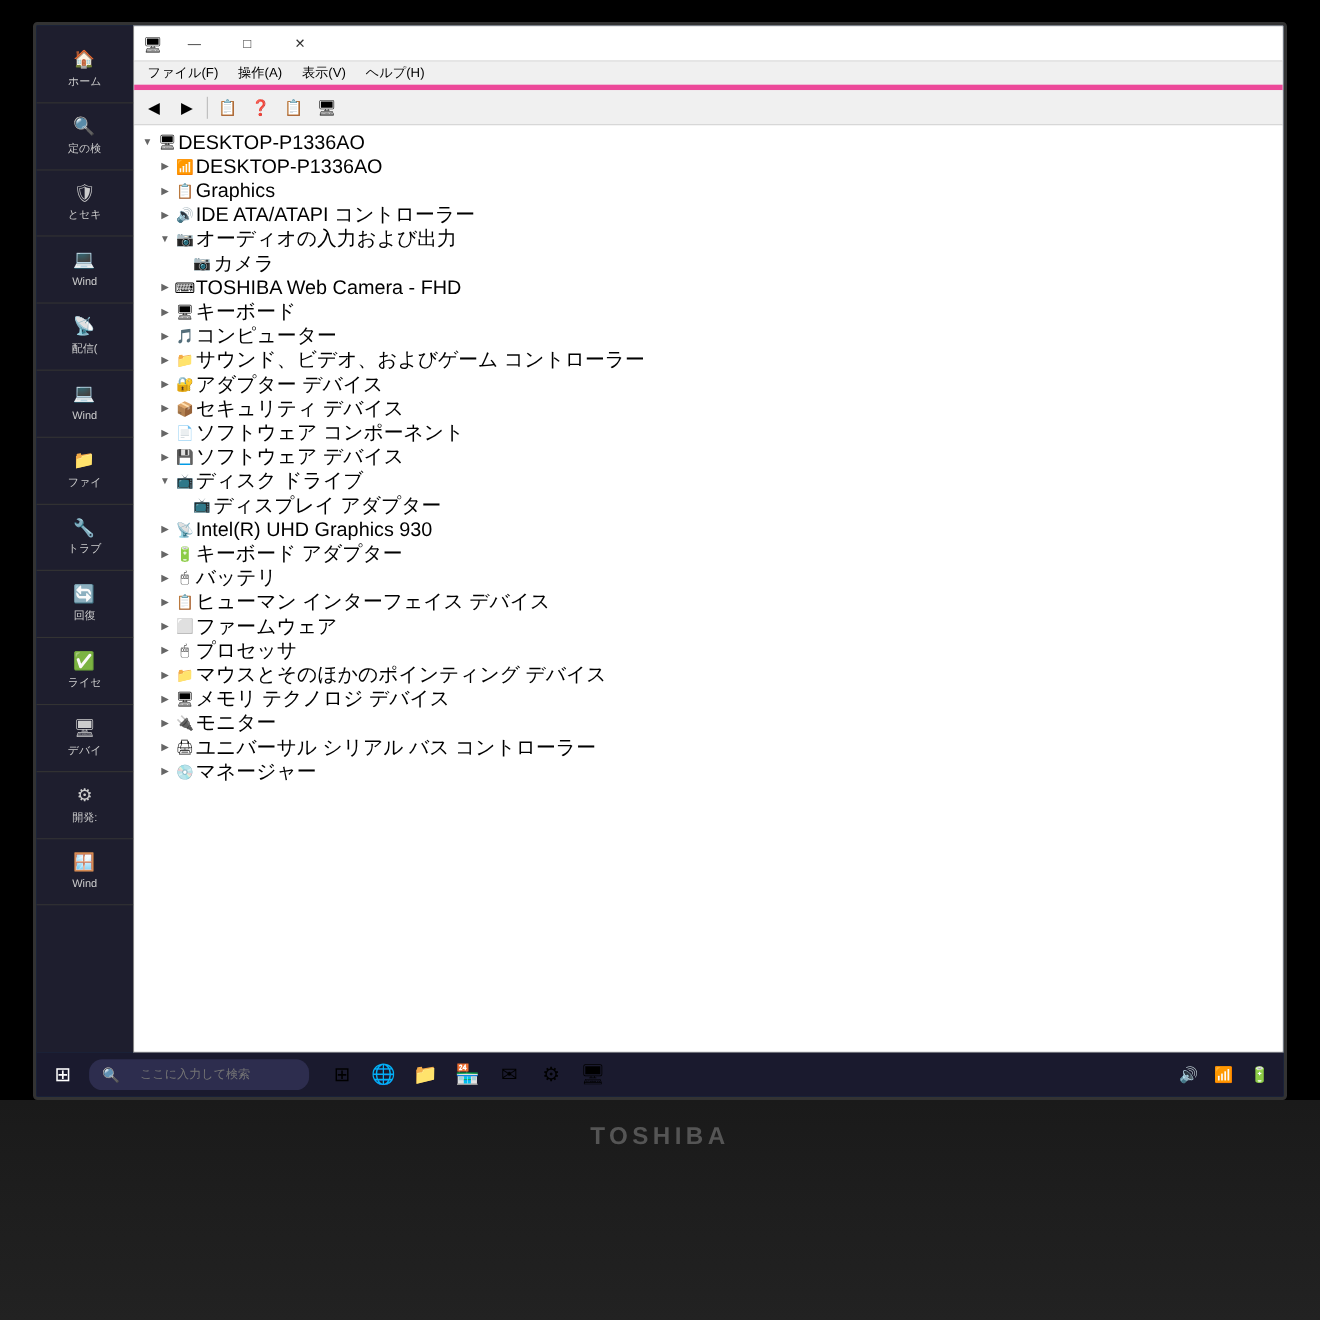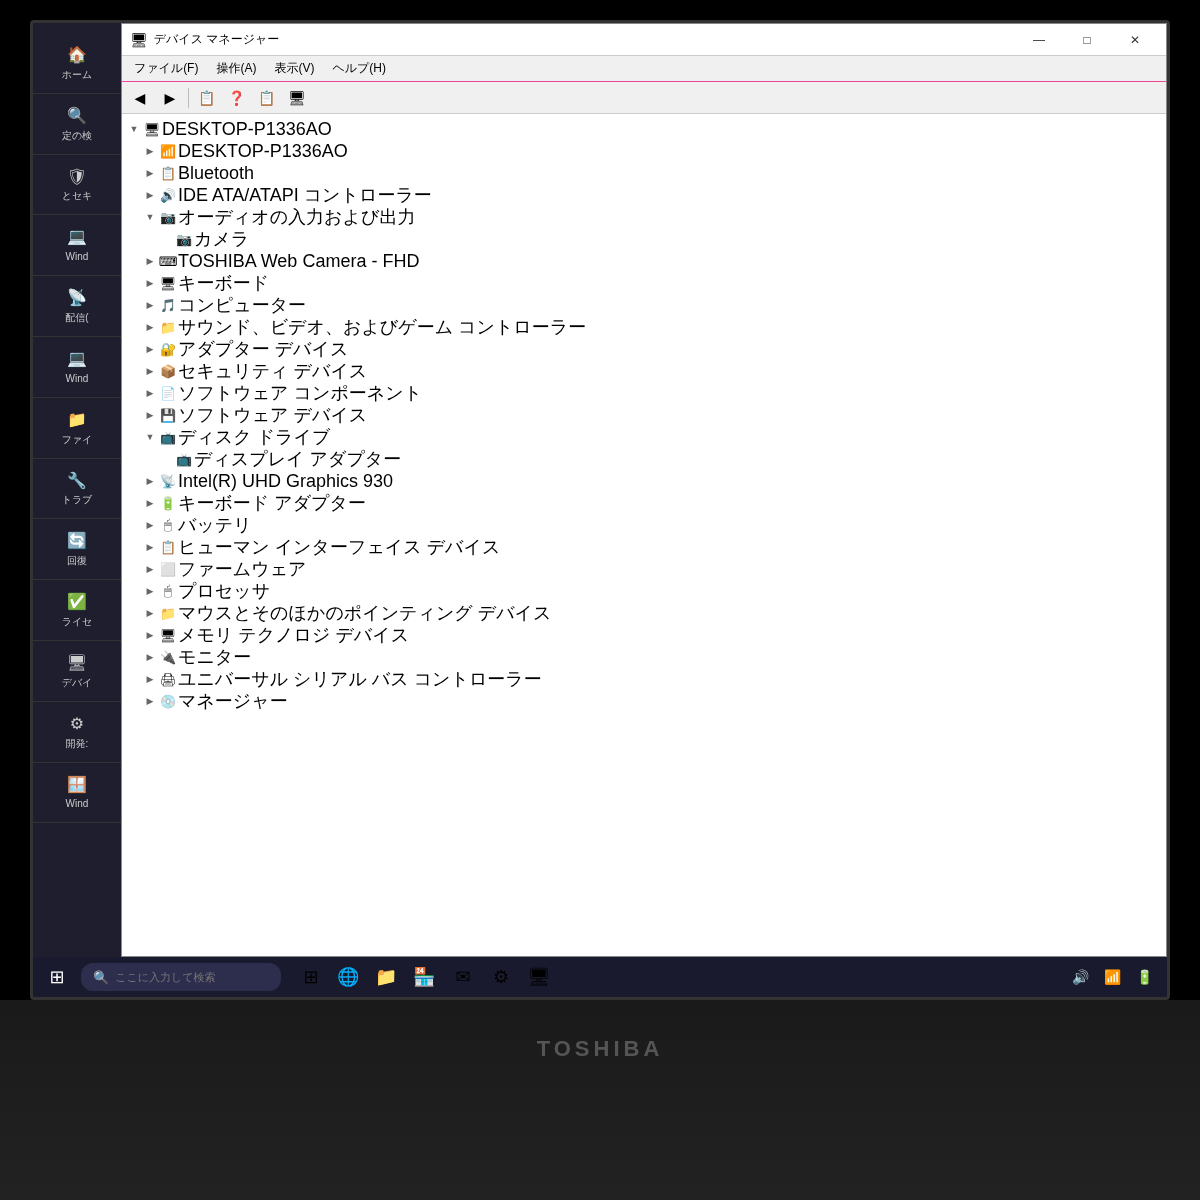--- a/index.html
+++ b/index.html
@@ -115,21 +115,21 @@
       display: flex;
       align-items: center;
       justify-content: center;
       color: #333;
     }
 
     
     .menu-bar {
       height: 26px;
       background: #f0f0f0;
-      border-bottom: 1px solid #ec4899;
+      border-bottom: 5px solid #ec4899;
       display: flex;
       align-items: center;
       padding: 0 4px;
       flex-shrink: 0;
       gap: 2px;
     }
 
     .menu-item {
       padding: 2px 8px;
       cursor: pointer;
@@ -268,20 +268,21 @@
       height: 28px;
     }
 
     .search-bar input {
       background: transparent;
       border: none;
       outline: none;
       color: #aaa;
       font-size: 11px;
       width: 140px;
+      margin-left: 12px;
     }
 
     .taskbar-apps {
       display: flex;
       align-items: center;
       gap: 2px;
       margin-left: 8px;
     }
 
     .taskbar-app {
@@ -318,21 +319,21 @@
     .bottom-bezel {
       position: absolute;
       bottom: 0;
       left: 0;
       right: 0;
       height: 200px;
       background: linear-gradient(to bottom, #1a1a1a, #222);
       display: flex;
       align-items: flex-start;
       justify-content: center;
-      padding-top: 36px;
+      padding-top: 20px;
     }
 
     .toshiba-logo {
       color: #555;
       font-size: 22px;
       font-weight: bold;
       letter-spacing: 4px;
       font-family: Arial, sans-serif;
     }
   </style>
@@ -394,21 +395,20 @@
       <div class="sidebar-item">
         <span class="sidebar-icon">🪟</span>
         <span>Wind</span>
       </div>
     </div>
 
     <div class="device-manager">
 
       <div class="title-bar">
         <span class="title-bar-icon">🖥</span>
-        <span class="title-bar-text">デバイス マネージャー</span>
         <div class="title-bar-controls">
           <button class="title-btn">—</button>
           <button class="title-btn">□</button>
           <button class="title-btn close">✕</button>
         </div>
       </div>
 
       <div class="menu-bar">
         <div class="menu-item">ファイル(F)</div>
         <div class="menu-item">操作(A)</div>
@@ -442,21 +442,21 @@
               <span class="expand-icon">▶</span>
               <span class="item-icon" style="color:#0078d7;">📶</span>
               <span class="item-label">DESKTOP-P1336AO</span>
             </div>
           </li>
 
           <li class="tree-item">
             <div class="tree-row indent-1">
               <span class="expand-icon">▶</span>
               <span class="item-icon">📋</span>
-              <span class="item-label">Bluetooth</span>
+              <span class="item-label">Graphics</span>
             </div>
           </li>
 
           <li class="tree-item">
             <div class="tree-row indent-1">
               <span class="expand-icon">▶</span>
               <span class="item-icon">🔊</span>
               <span class="item-label">IDE ATA/ATAPI コントローラー</span>
             </div>
           </li>

